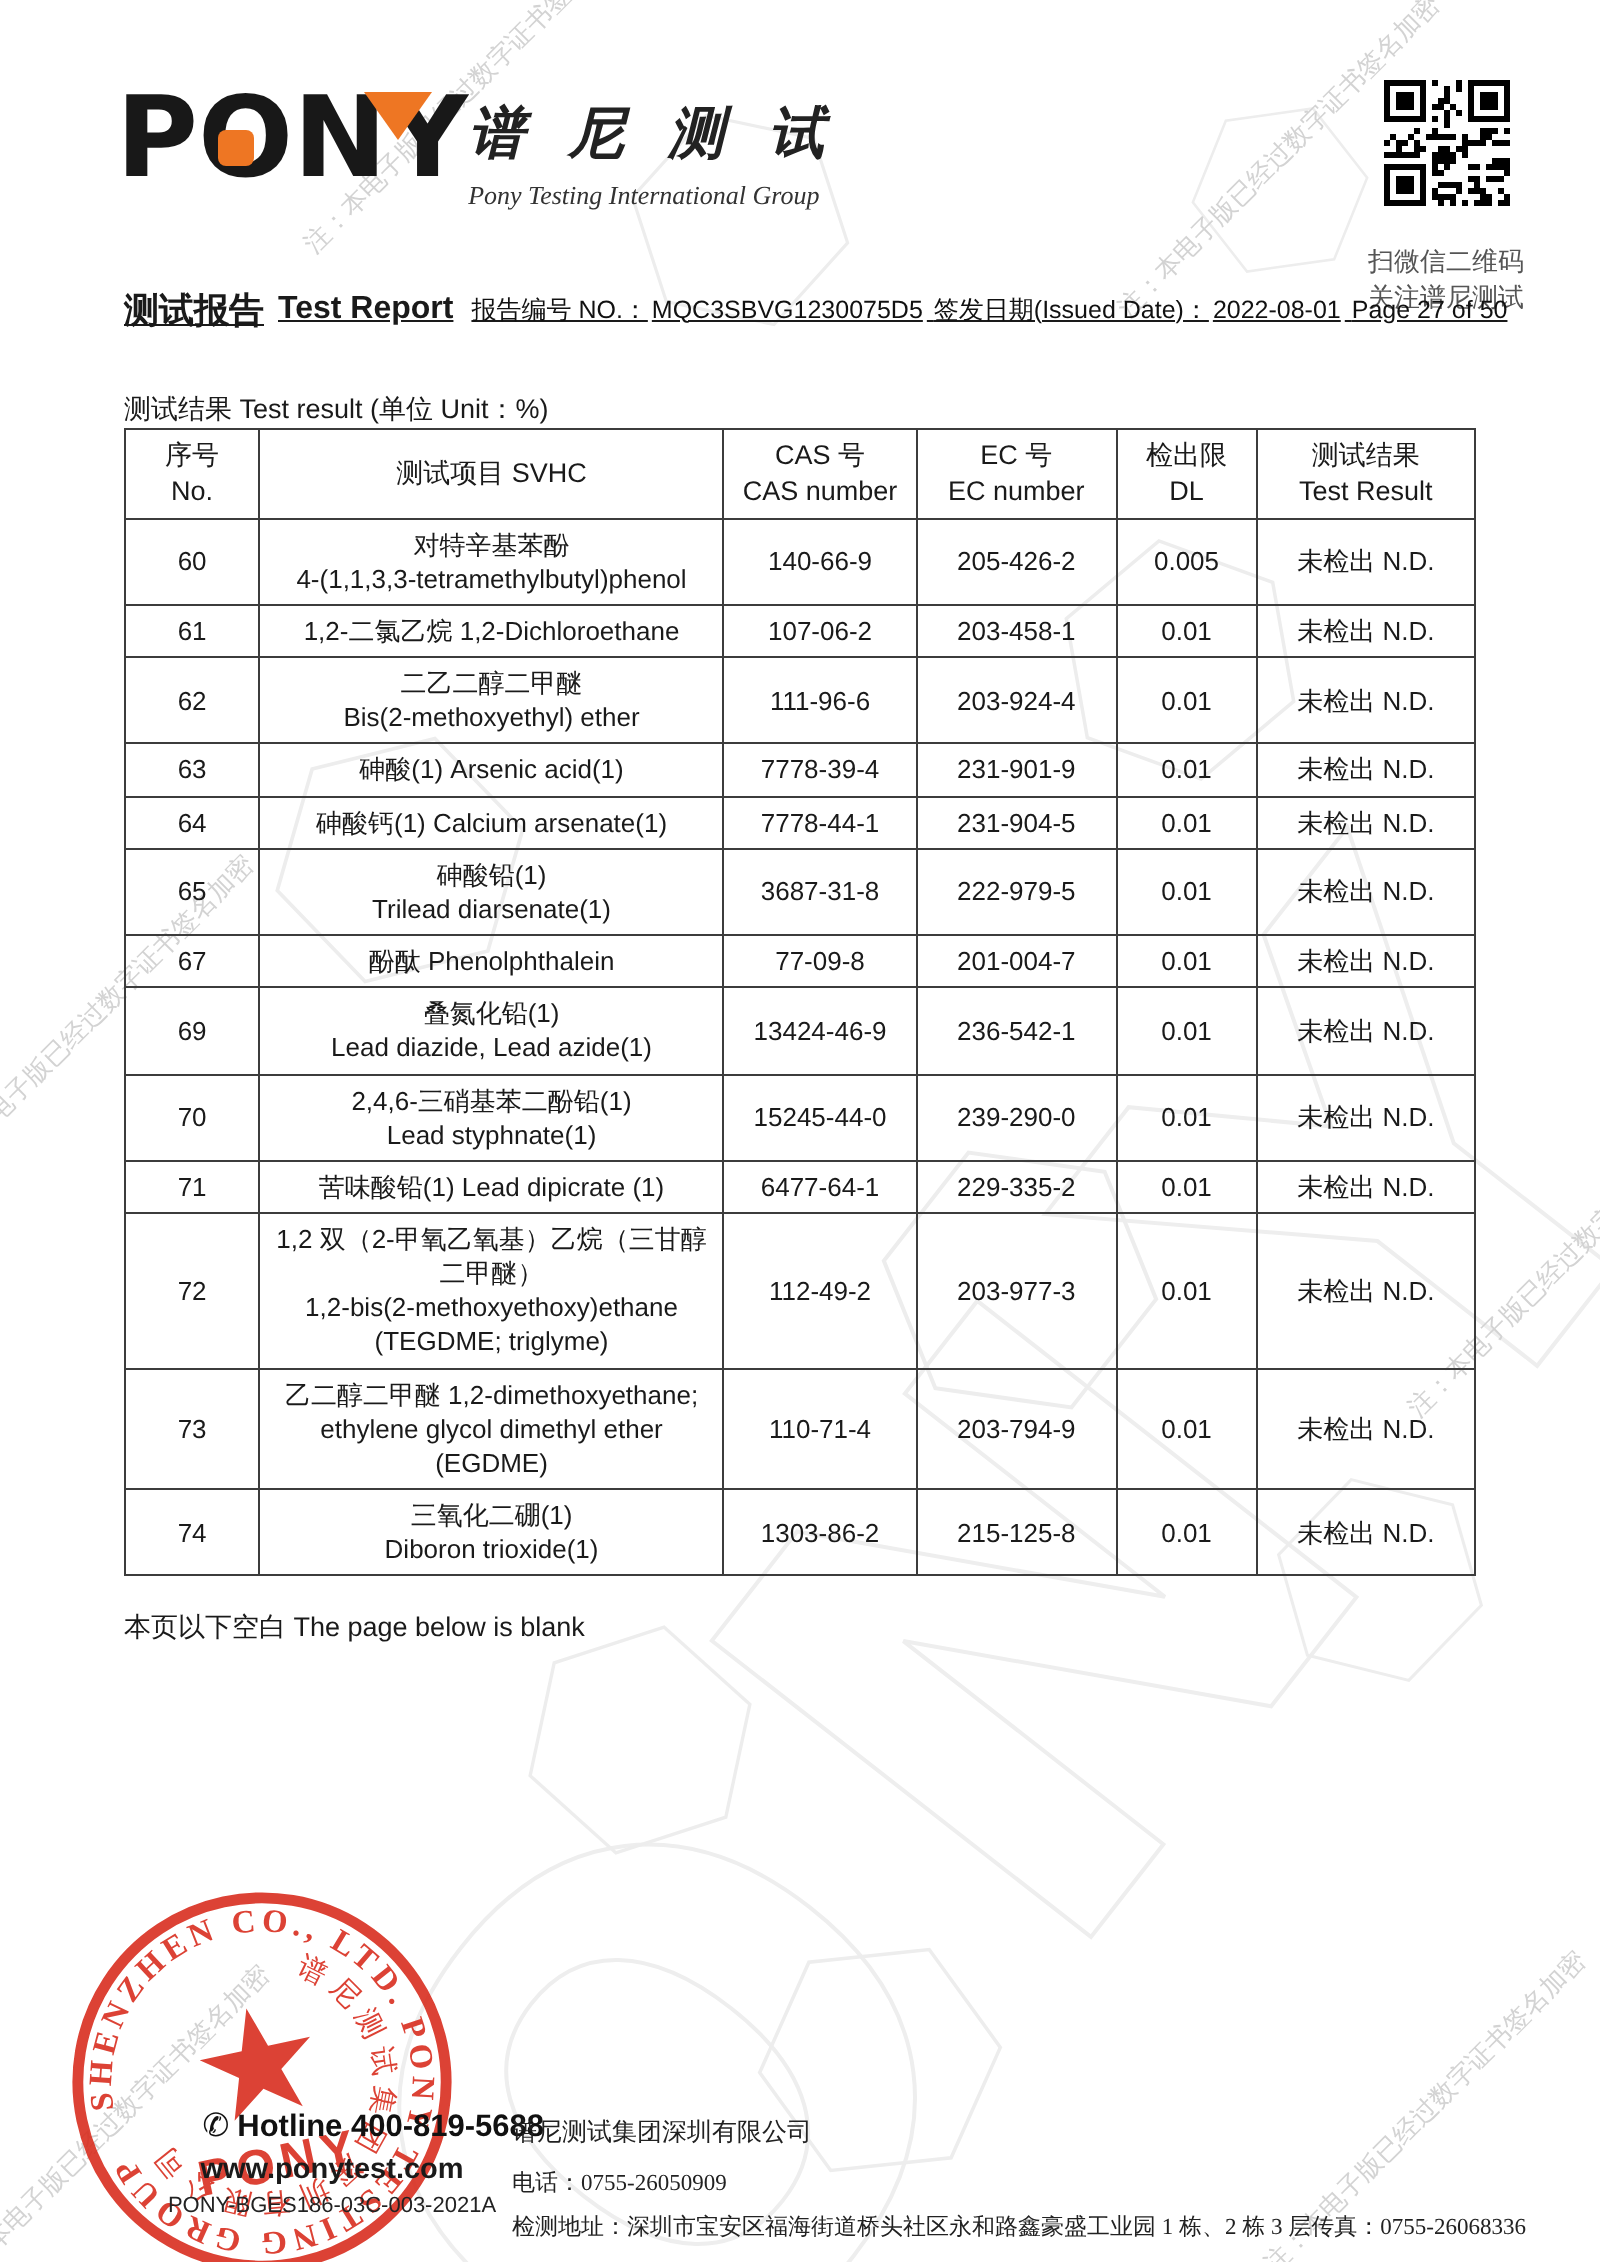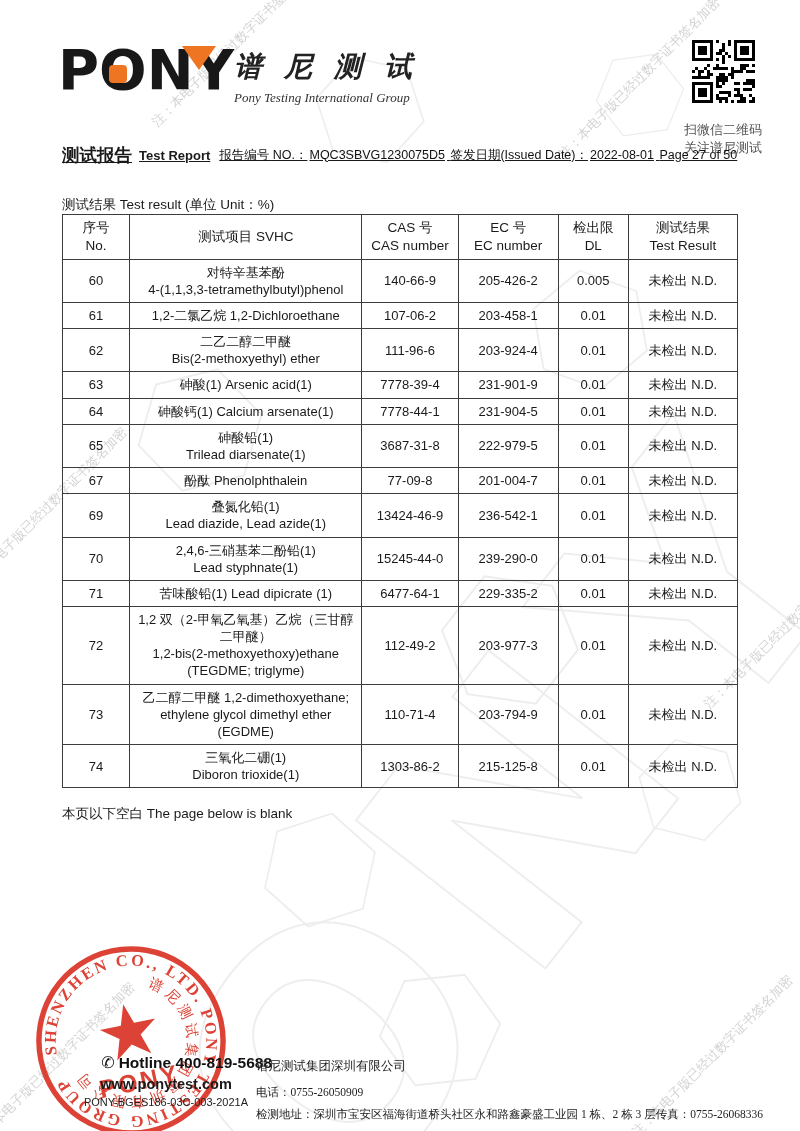--- a/index.html
+++ b/index.html
@@ -26,21 +26,21 @@
   .logo-cn{font-size:28px;font-weight:bold;color:#222;letter-spacing:22px;white-space:nowrap;}
   .logo-en{font-size:13px;color:#333;margin-top:4px;font-family:"Liberation Serif",serif;}
 
   .qr-block{position:absolute;left:683px;top:40px;width:80px;text-align:center;z-index:2;}
   .qr-caption{font-size:13px;color:#555;line-height:1.4;margin-top:14px;white-space:pre-line;}
 
   
   .title-row{position:absolute;left:62px;top:143px;width:678px;display:flex;
              align-items:center;white-space:nowrap;z-index:2;text-decoration:underline;}
   .title-cn{font-size:17.5px;font-weight:bold;}
-  .title-en{font-size:13px;font-weight:bold;margin-left:7px;}
+  .title-en{font-size:16px;font-weight:bold;margin-left:7px;}
   .title-meta{font-size:12.5px;margin-left:9px;color:#111;}
   .title-meta span{margin-right:2px;}
 
   
   .caption{position:absolute;left:62px;top:196px;font-size:13.5px;z-index:2;text-align:right;}
   table.report{position:absolute;left:62px;top:214px;width:676px;border-collapse:collapse;z-index:2;
                background:transparent;}
   table.report th,table.report td{border:1px solid #3c3c3c;text-align:center;vertical-align:middle;
                font-size:13px;line-height:1.32;padding:4px 3px;white-space:pre-line;}
   table.report th{font-weight:normal;font-size:13.5px;padding:4px 2px;}

